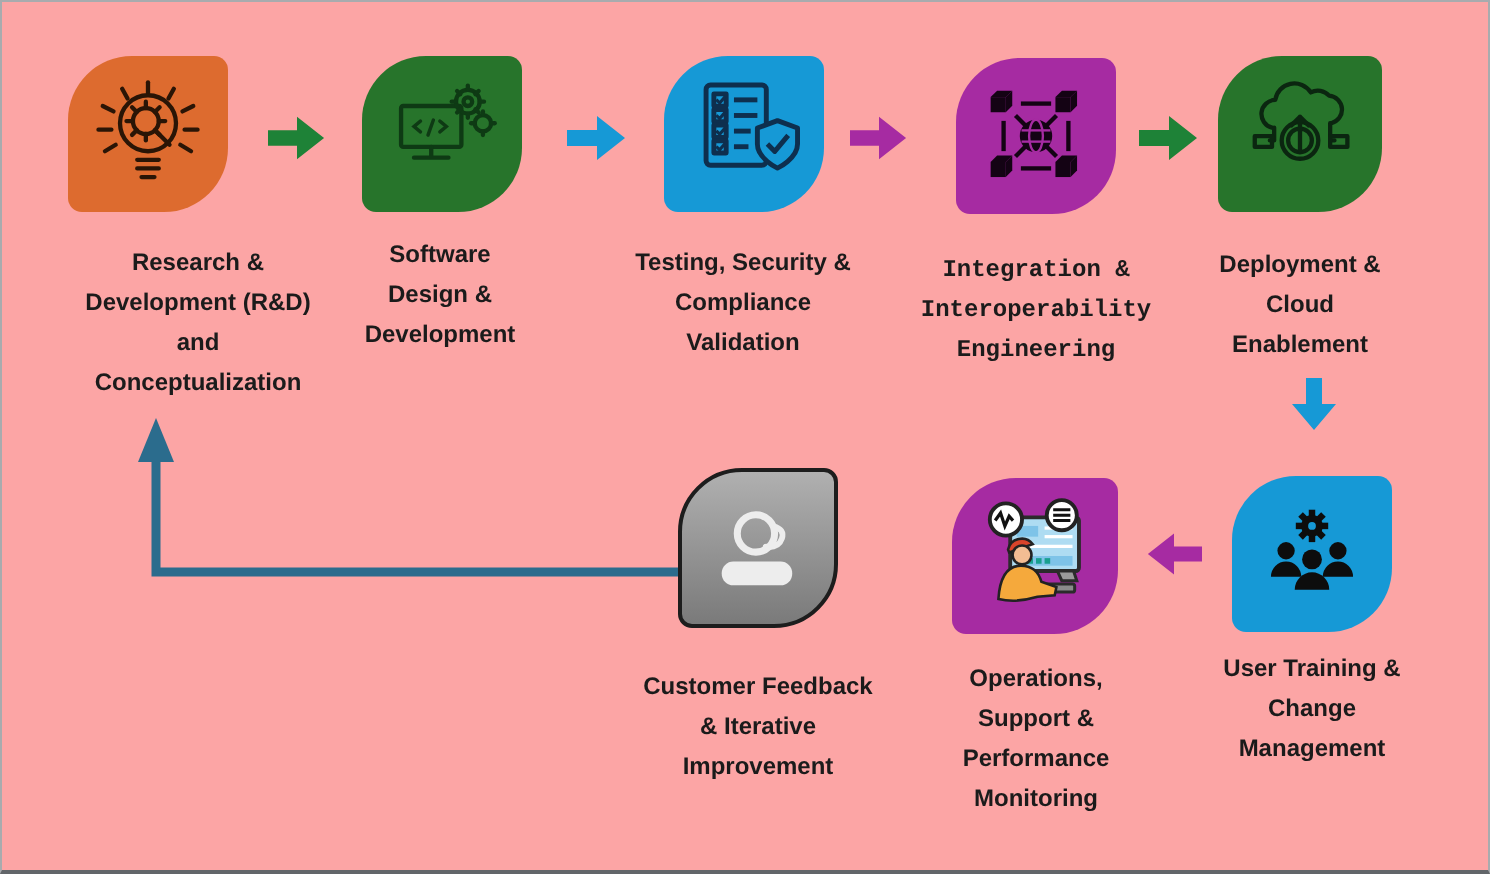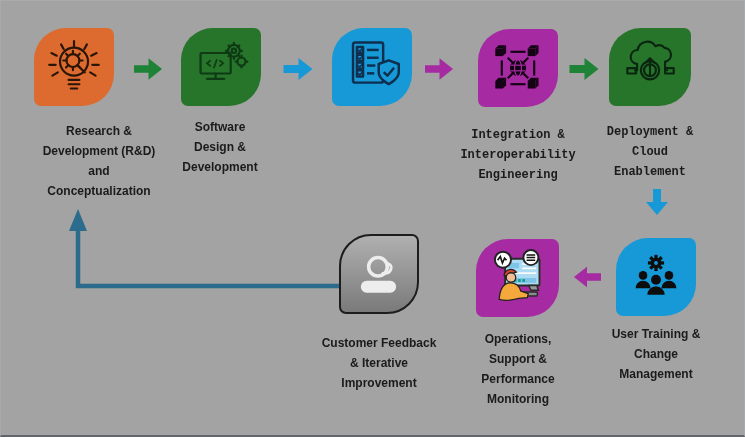--- a/index.html
+++ b/index.html
@@ -1,17 +1,17 @@
 <!DOCTYPE html>
 <html><head>
 <meta charset="utf-8">
 <style>
   html,body{margin:0;padding:0;background:#fff;}
   .frame{
-    position:relative;width:743px;height:434px;background:#a3a3a3;
+    position:relative;width:743px;height:434px;background:#fca5a5;
     border:1px solid #a8abae;border-bottom:2px solid #62666a;overflow:hidden;
     font-family:"Liberation Sans", sans-serif;
   }
   .tile{
     position:absolute;width:80px;height:78px;border-radius:32px 7px 32px 7px;
     display:flex;align-items:center;justify-content:center;
   }
   .tile.bordered{border:2.5px solid #1d1d1d;box-sizing:border-box;}
   .step-label{
     position:absolute;text-align:center;white-space:pre-line;
@@ -214,24 +214,27 @@
     </span>
   </div>
 
   <div class="step-label" style="left:18px;top:120px;width:160px;">Research &amp;
 Development (R&amp;D)
 and
 Conceptualization</div>
   <div class="step-label" style="left:159px;top:116px;width:120px;">Software
 Design &amp;
 Development</div>
+  <div class="step-label" style="left:288px;top:120px;width:165px;">Testing, Security &amp;
+Compliance
+Validation</div>
   <div class="step-label" style="left:437px;top:124px;width:160px;font-family:Liberation Mono, monospace;">Integration &amp;
 Interoperability
 Engineering</div>
-  <div class="step-label" style="left:589px;top:121px;width:120px;font-family:Liberation Mono, monospace;">Deployment &amp;
+  <div class="step-label" style="left:589px;top:121px;width:120px;">Deployment &amp;
 Cloud
 Enablement</div>
   <div class="step-label" style="left:585px;top:323px;width:140px;text-align:center;">User Training &amp;
 Change
 Management</div>
   <div class="step-label" style="left:298px;top:332px;width:160px;">Customer Feedback
 &amp; Iterative
 Improvement</div>
   <div class="step-label" style="left:447px;top:328px;width:140px;">Operations,
 Support &amp;

